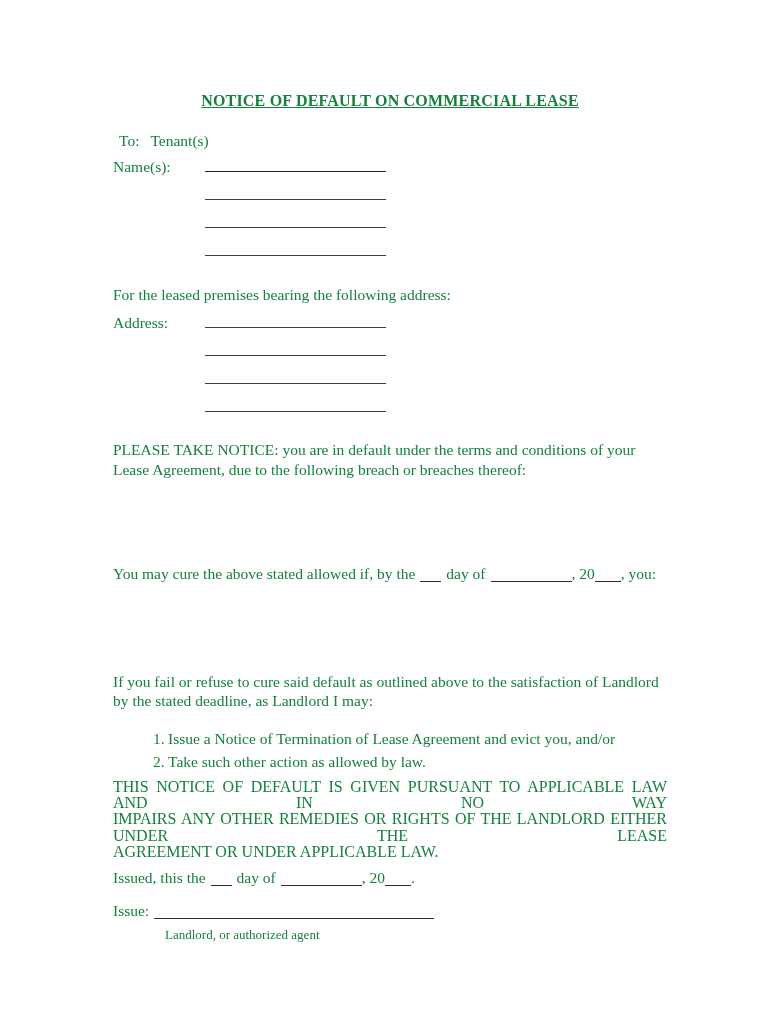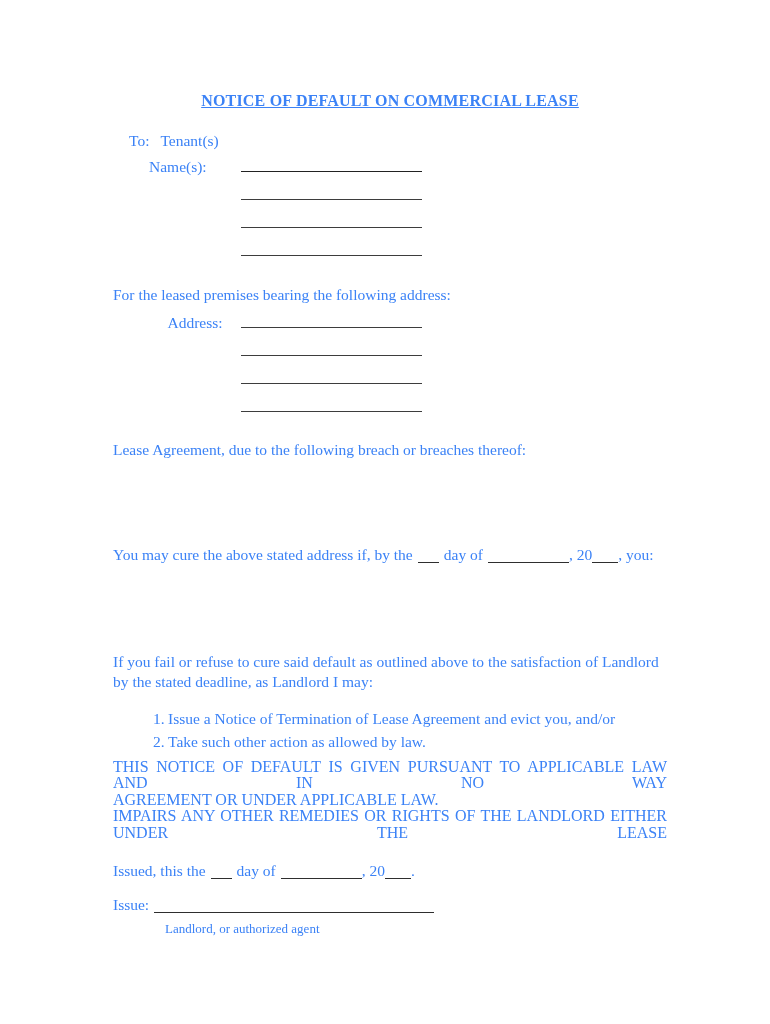--- a/index.html
+++ b/index.html
@@ -2,45 +2,45 @@
 <html><head>
 <meta charset="utf-8">
 <style>
   html, body { margin: 0; padding: 0; background: #ffffff; }
   .page {
     position: relative;
     width: 770px;
     height: 1024px;
     margin: 0 auto;
     background: #ffffff;
-    color: #3b82f6;
+    color: #15803d;
     font-family: "Liberation Serif", "DejaVu Serif", serif;
     font-size: 15.5px;
     box-sizing: border-box;
     padding: 91px 103px 0 113px;
     overflow: hidden;
   }
 
   .title {
     margin: 0;
     font-size: 16px;
     font-weight: bold;
     text-decoration: underline;
     text-align: center;
     line-height: 20px;
     letter-spacing: 0.2px;
   }
 
-  .to-row { margin: 20px 0 0 16px; line-height: 19px; }
+  .to-row { margin: 20px 0 0 6px; line-height: 19px; }
   .to-value { margin-left: 11px; }
 
   .fill-row { display: flex; }
-  .fill-label { width: 92px; flex: 0 0 92px; margin-left: 36px; }
+  .fill-label { width: 92px; flex: 0 0 92px; }
   .names-row .fill-label { padding-top: 8px; }
-  .address-row .fill-label { padding-top: 10px; text-align: center; }
+  .address-row .fill-label { padding-top: 10px; }
   .fill-lines { width: 181px; }
   .fill-line { height: 27px; border-bottom: 1px solid #3d3d3d; }
   .names-row .fill-line.first { height: 21px; border-bottom-color: #222222; }
   .address-row .fill-line.first { height: 23px; }
 
   .premises { margin: 29px 0 0 0; line-height: 19px; }
 
   .para { margin: 0; }
   .para .line { line-height: 19.5px; white-space: nowrap; }
   .notice { margin-top: 28px; }
@@ -63,21 +63,21 @@
   .blank.sig   { width: 280px; margin-left: 5px; }
 
   .remedies { margin-top: 16px; }
   .remedy { line-height: 23px; white-space: nowrap; }
   .remedy .num { display: inline-block; margin-left: 40px; width: 15px; }
 
   .legal { margin-top: 6px; width: 554px; font-size: 16px; }
   .legal .line { line-height: 16.4px; white-space: normal; }
   .legal .line.just { text-align: justify; text-align-last: justify; }
 
-  .issued { margin-top: 20px; }
+  .issued { margin-top: 7px; }
 
   .signed-row { margin: 14px 0 0 0; line-height: 20px; white-space: nowrap; }
   .sig-caption { margin-left: 52px; margin-top: 6px; font-size: 13px; line-height: 16px; }
 </style>
 </head>
 <body>
 
 <div class="page">
 
   <h1 class="title">NOTICE OF DEFAULT ON COMMERCIAL LEASE</h1>
@@ -102,49 +102,50 @@
     <div class="fill-label">Address:</div>
     <div class="fill-lines">
       <div class="fill-line first"></div>
       <div class="fill-line"></div>
       <div class="fill-line"></div>
       <div class="fill-line"></div>
     </div>
   </div>
 
   <div class="para notice">
+    <div class="line">PLEASE TAKE NOTICE: you are in default under the terms and conditions of your</div>
     <div class="line">Lease Agreement, due to the following breach or breaches thereof:</div>
   </div>
 
   <div class="write-space breach"></div>
 
   <p class="inline-sentence">
-    <span>You may cure the above stated address if, by the</span><span class="blank short"></span><span>day of</span><span class="blank long"></span><span>, 20</span><span class="blank tiny"></span><span>, you:</span>
+    <span>You may cure the above stated allowed if, by the</span><span class="blank short"></span><span>day of</span><span class="blank long"></span><span>, 20</span><span class="blank tiny"></span><span>, you:</span>
   </p>
 
   <div class="write-space cure"></div>
 
   <div class="para failure">
     <div class="line">If you fail or refuse to cure said default as outlined above to the satisfaction of Landlord</div>
     <div class="line">by the stated deadline, as Landlord I may:</div>
   </div>
 
   <div class="remedies">
     <div class="remedy">
       <span class="num">1.</span><span class="txt">Issue a Notice of Termination of Lease Agreement and evict you, and/or</span>
     </div>
     <div class="remedy">
       <span class="num">2.</span><span class="txt">Take such other action as allowed by law.</span>
     </div>
   </div>
 
   <div class="legal">
     <div class="line just">THIS NOTICE OF DEFAULT IS GIVEN PURSUANT TO APPLICABLE LAW AND IN NO WAY</div>
+    <div class="line just">IMPAIRS ANY OTHER REMEDIES OR RIGHTS OF THE LANDLORD EITHER UNDER THE LEASE</div>
     <div class="line">AGREEMENT OR UNDER APPLICABLE LAW.</div>
-    <div class="line just">IMPAIRS ANY OTHER REMEDIES OR RIGHTS OF THE LANDLORD EITHER UNDER THE LEASE</div>
   </div>
 
   <p class="inline-sentence issued">
     <span>Issued, this the</span><span class="blank short"></span><span>day of</span><span class="blank long"></span><span>, 20</span><span class="blank tiny"></span><span>.</span>
   </p>
 
   <p class="signed-row">
     <span>Issue:</span><span class="blank sig"></span>
   </p>
   <div class="sig-caption">Landlord, or authorized agent</div>

